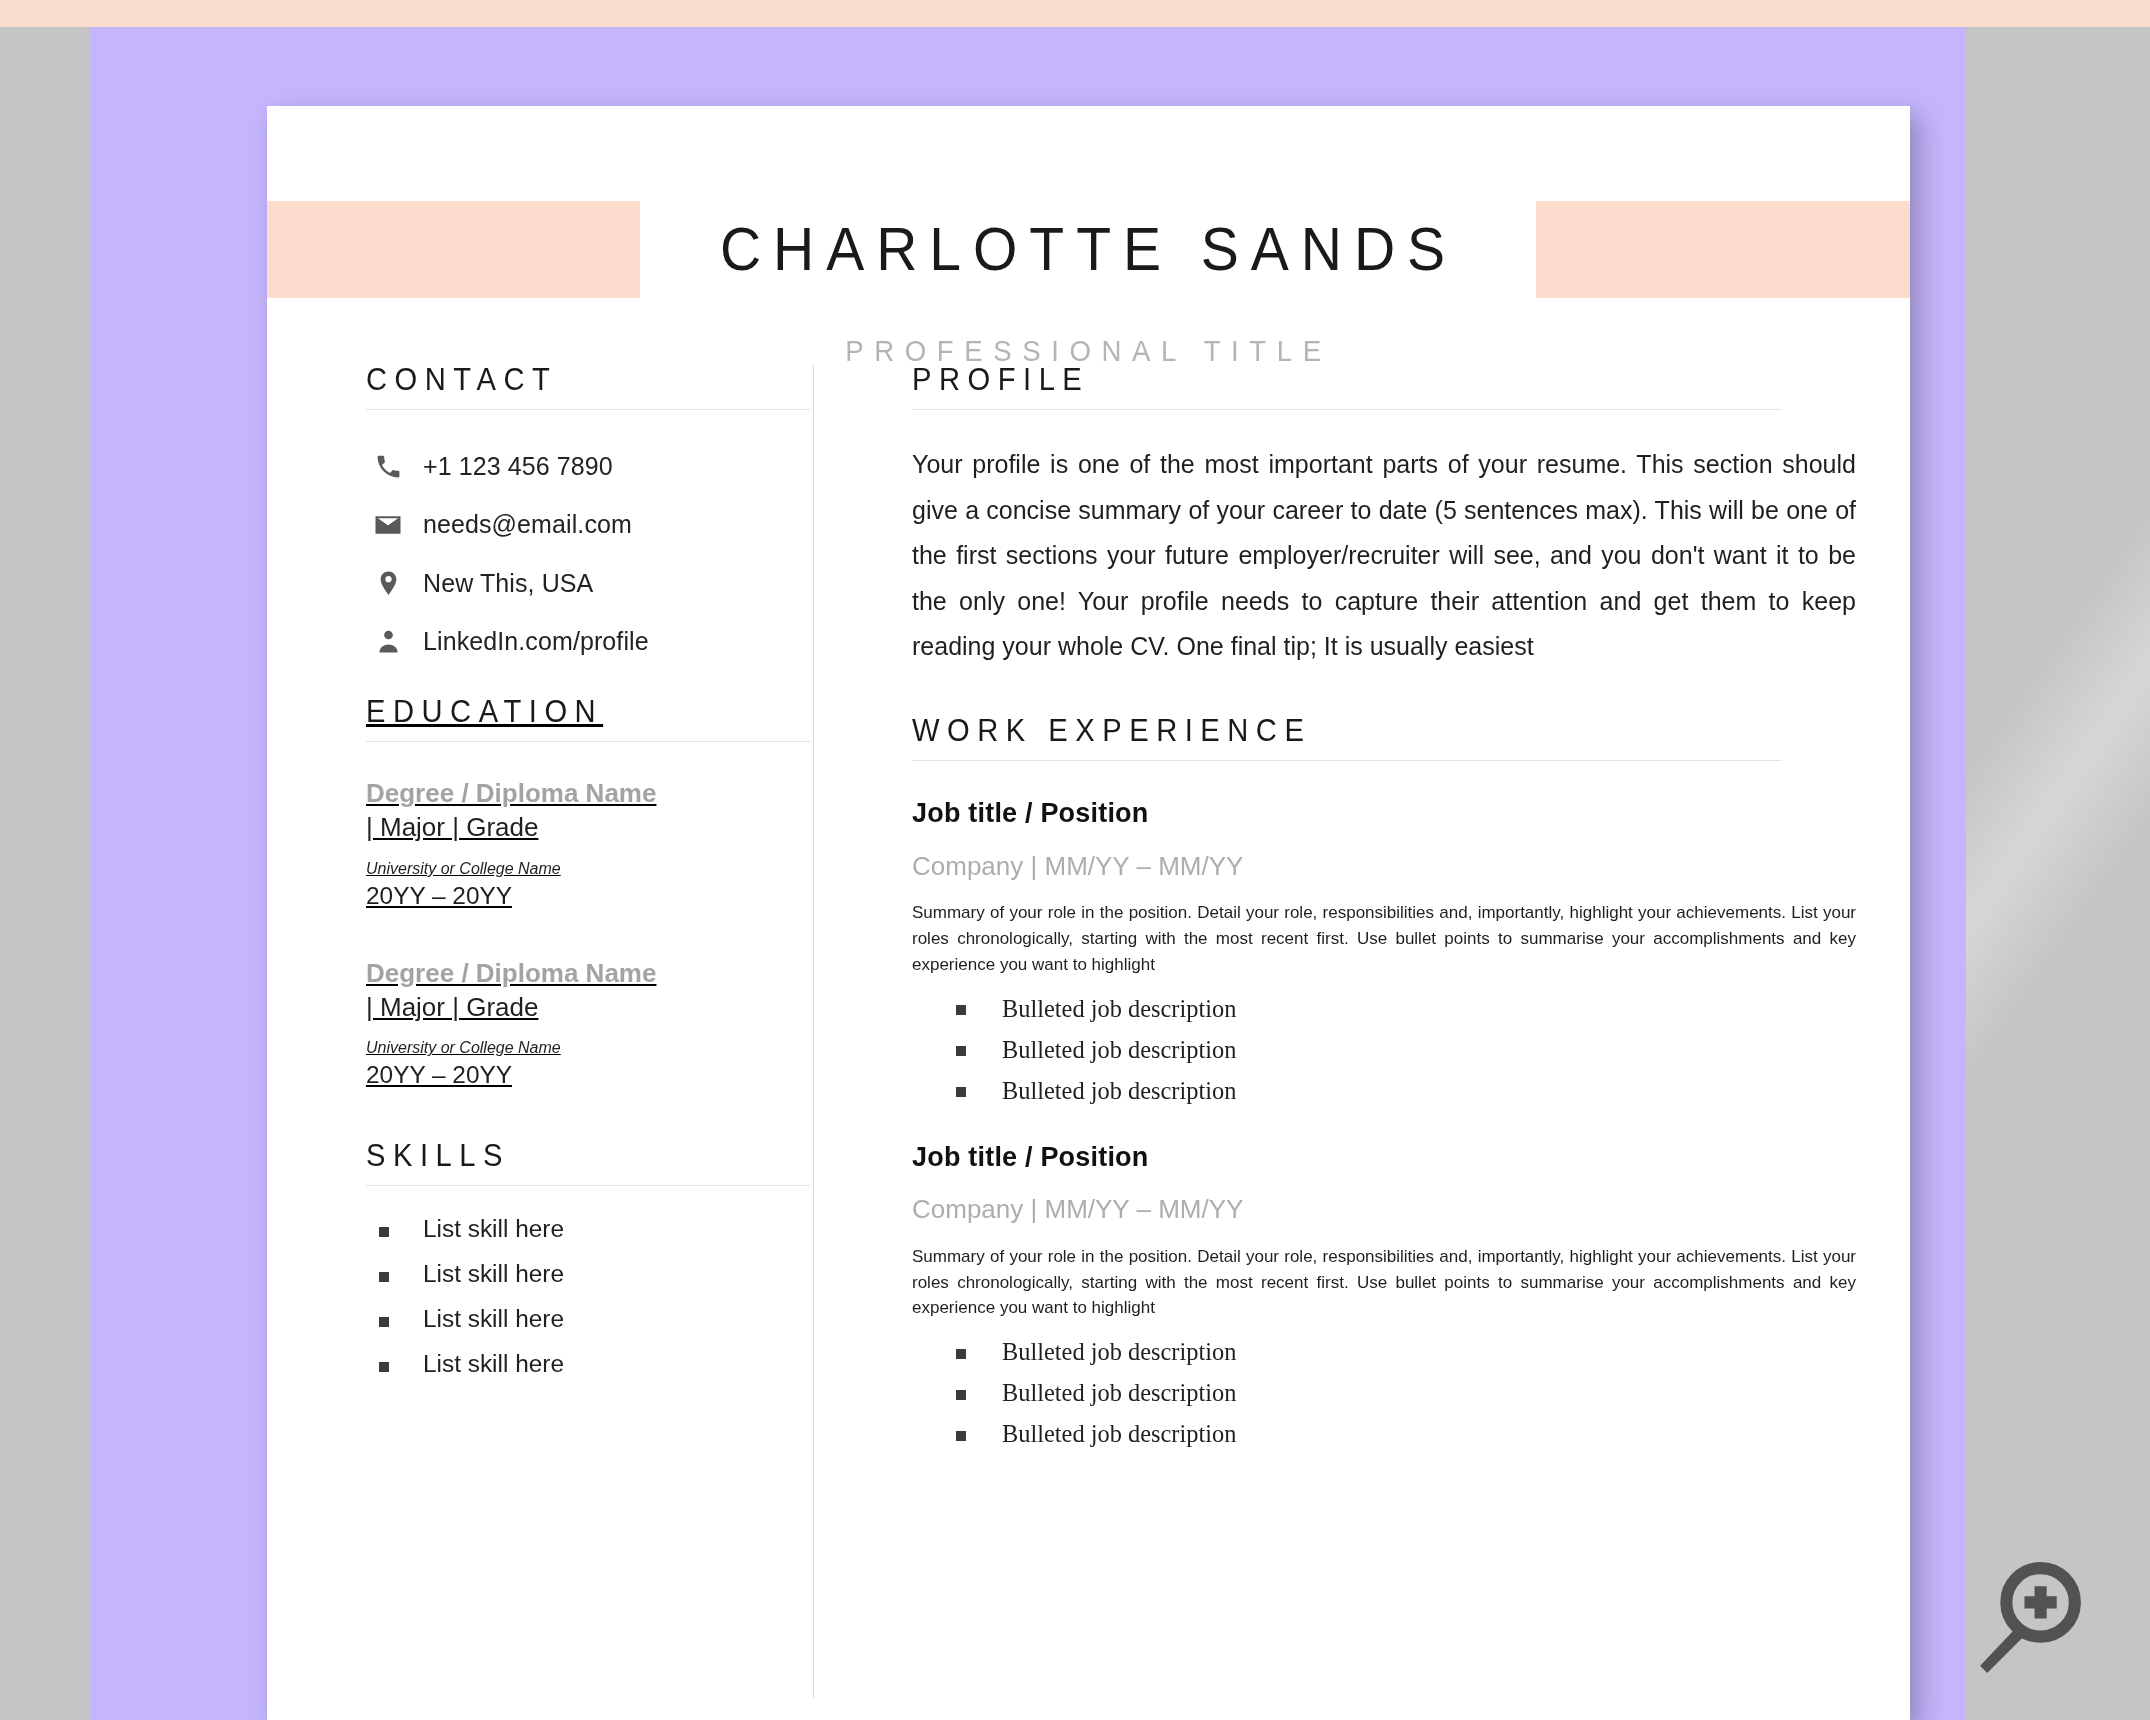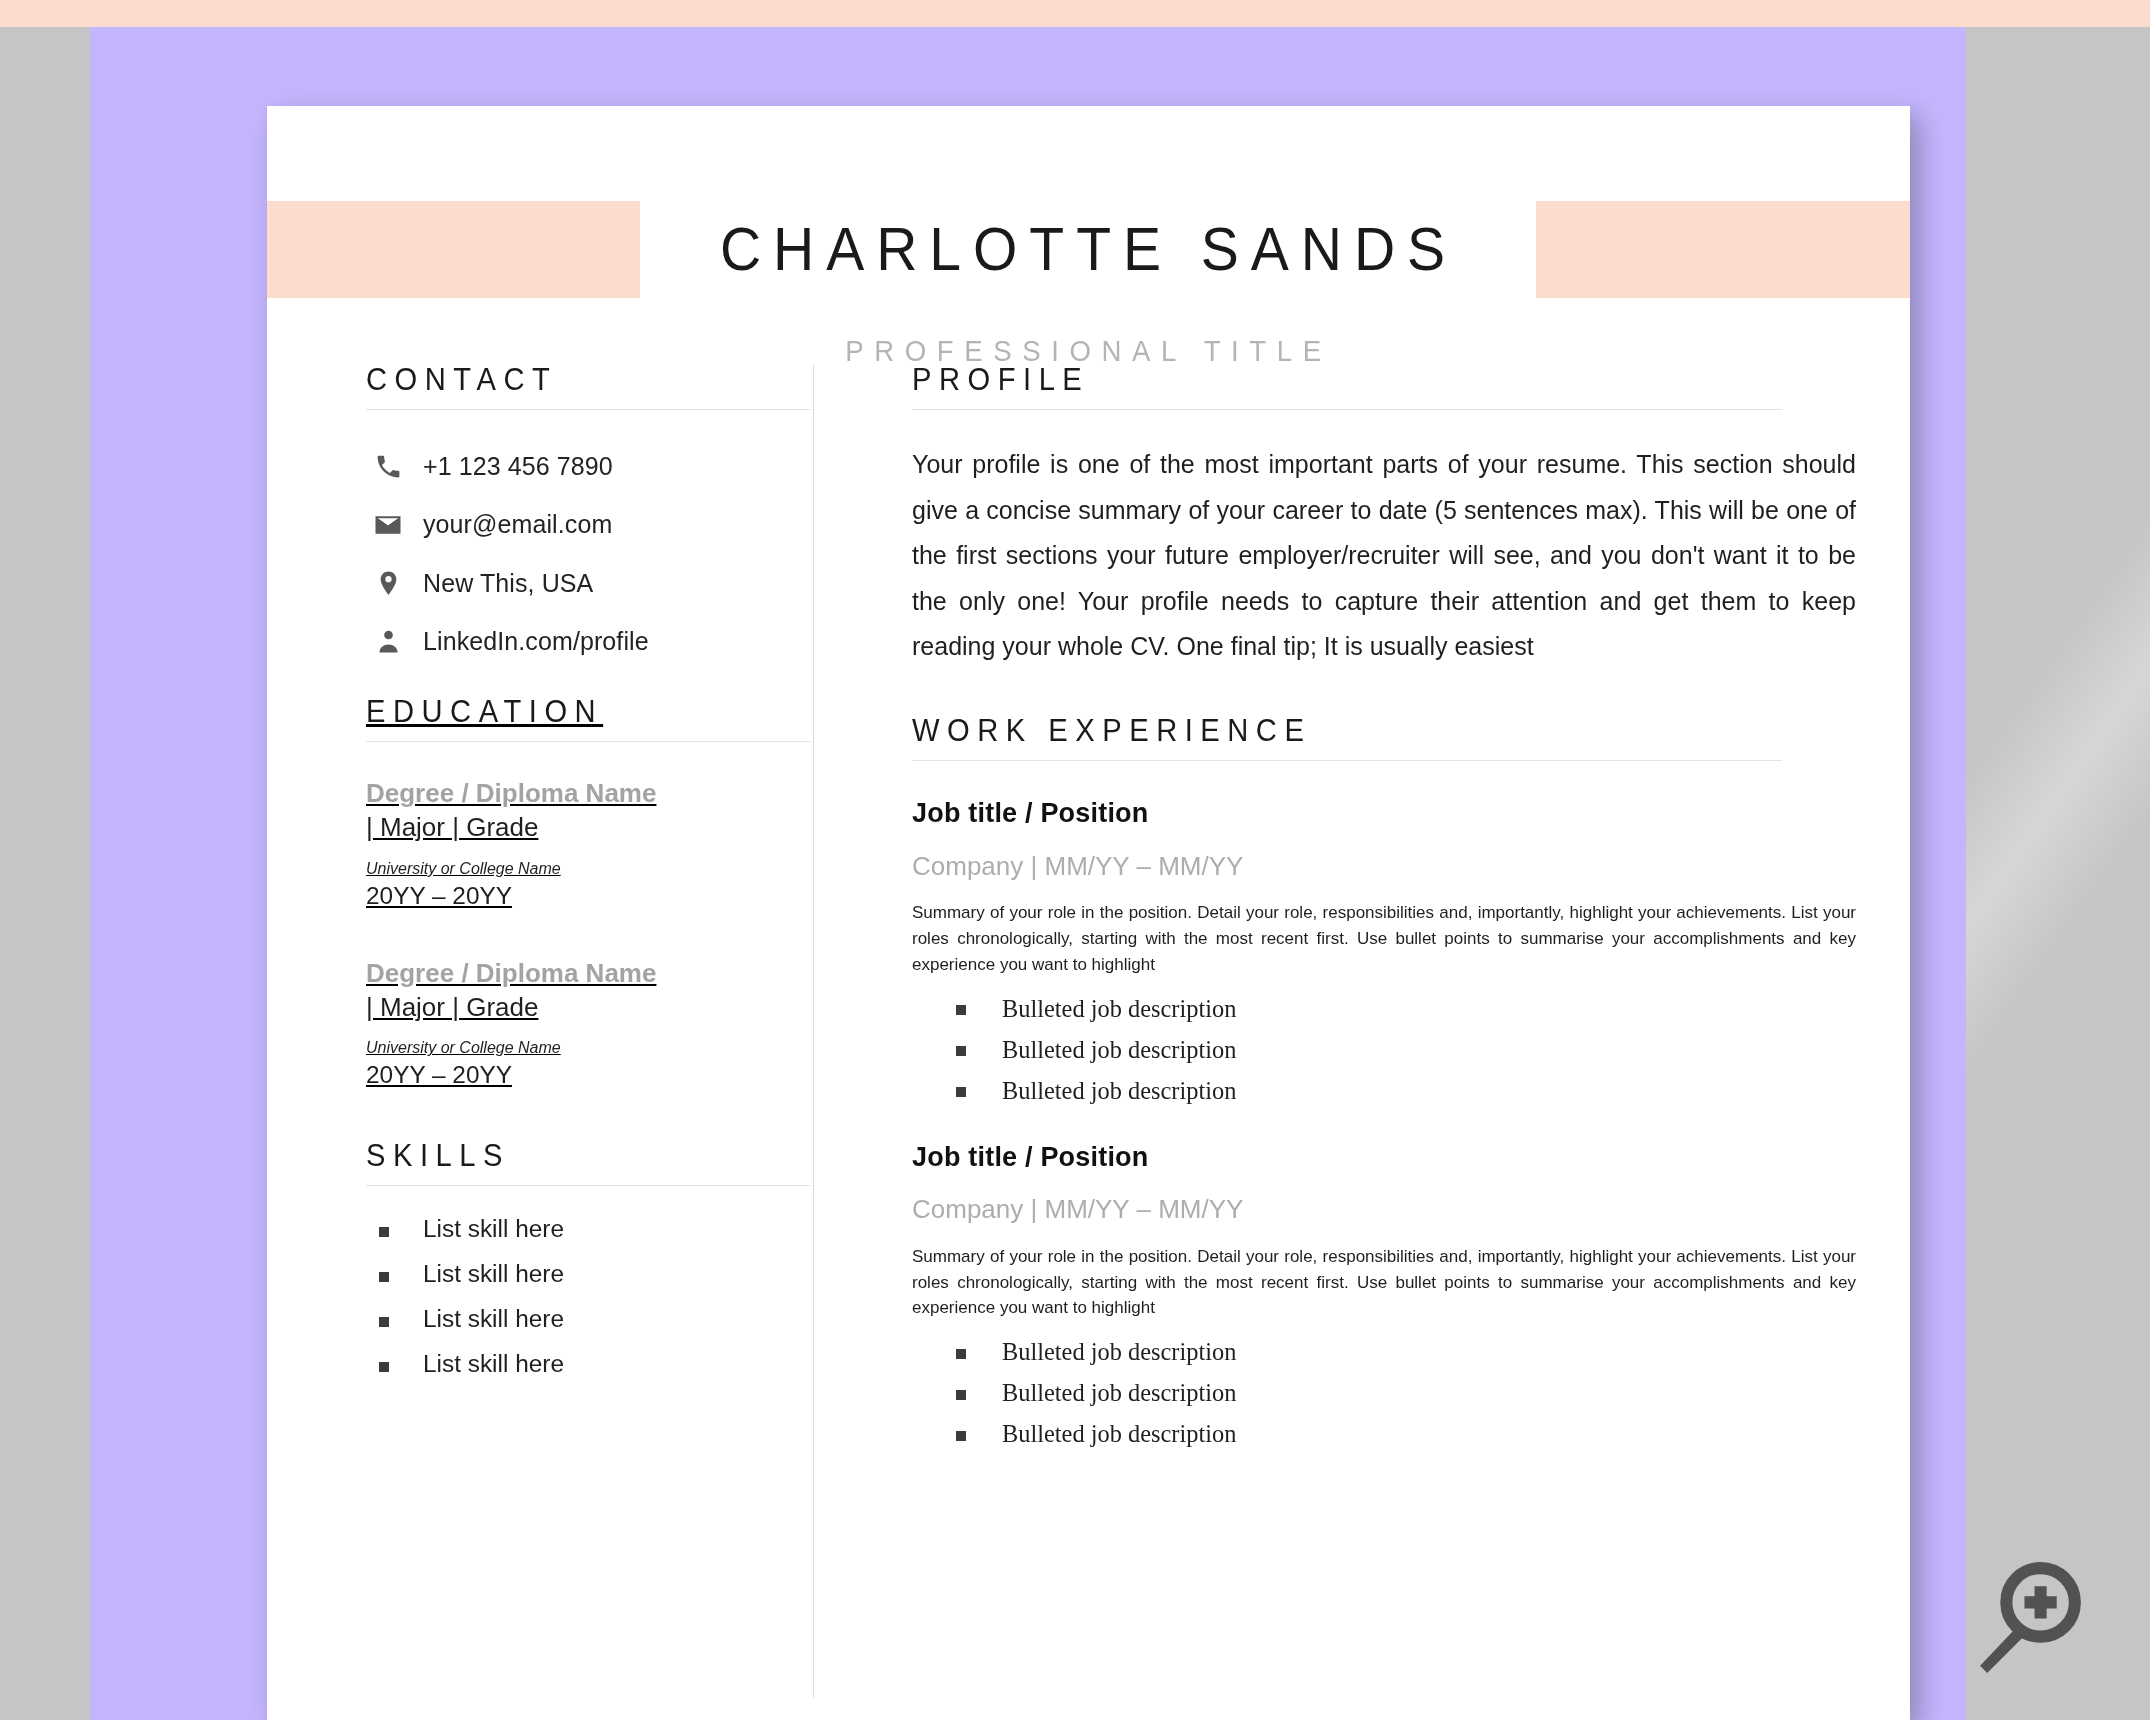--- a/index.html
+++ b/index.html
@@ -242,21 +242,21 @@
             <span class="contact-text">+1 123 456 7890</span>
           </div>
 
           <div class="contact-row">
             <span class="contact-icon">
               <svg width="30" height="30" viewBox="0 0 24 24" fill="currentColor">
                 <path d="M2 5h20v14H2V5zm2 1.6v.3l8 5.6 8-5.6v-.3H4z"></path>
                 <path d="M3 6l9 6.3L21 6v1.4l-9 6.3L3 7.4V6z"></path>
               </svg>
             </span>
-            <span class="contact-text">your@email.com</span>
+            <span class="contact-text">needs@email.com</span>
           </div>
 
           <div class="contact-row">
             <span class="contact-icon">
               <svg width="29" height="29" viewBox="0 0 24 24" fill="currentColor">
                 <path d="M12 2C8.4 2 5.5 4.9 5.5 8.5c0 4.9 6.5 13 6.5 13s6.5-8.1 6.5-13C18.5 4.9 15.6 2 12 2zm0 9a2.6 2.6 0 1 1 0-5.2A2.6 2.6 0 0 1 12 11z"></path>
               </svg>
             </span>
             <span class="contact-text">New This, USA</span>
           </div>

